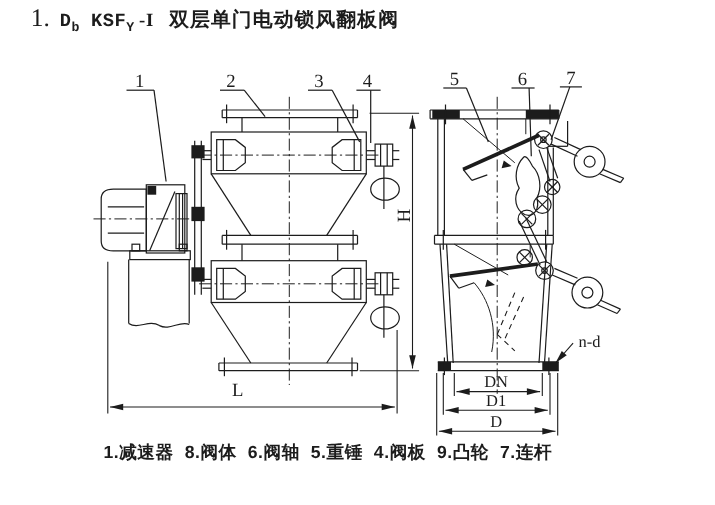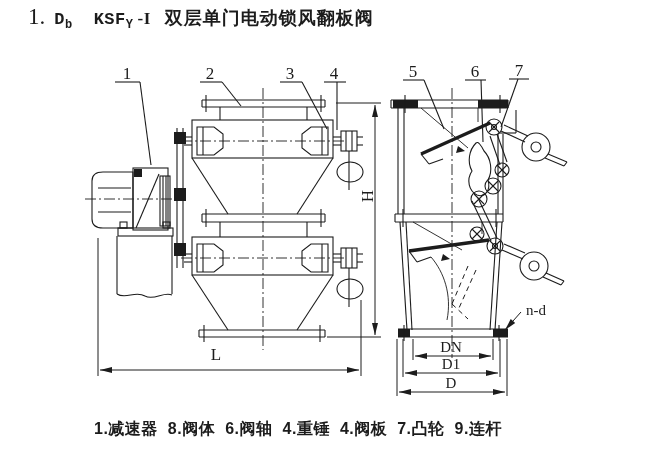--- a/index.html
+++ b/index.html
@@ -2,24 +2,24 @@
 <html><head>
 <meta charset="utf-8">
 <style>
   html,body{margin:0;padding:0;background:#fff;}
   #stage{position:relative;width:650px;height:459px;background:#fff;overflow:hidden;
          font-family:"Liberation Sans",sans-serif;color:#1c1c1c;}
   #title-bar{position:absolute;left:28px;top:4px;display:flex;align-items:baseline;white-space:nowrap;}
   .fig-index{font-family:"Liberation Serif",serif;font-size:23px;margin-right:9px;}
   .model-code{font-family:"Liberation Mono",monospace;font-size:17px;font-weight:bold;letter-spacing:0.5px;}
   .model-sub{font-size:12px;position:relative;top:4px;}
-  .model-mid{margin-left:21px;}
+  .model-mid{margin-left:10px;}
   .model-suffix{margin-left:4px;font-family:"Liberation Serif",serif;font-weight:bold;}
   .title-cn{font-size:18px;font-weight:bold;margin-left:14px;letter-spacing:1px;}
-  #caption-bar{position:absolute;left:94px;top:419px;display:flex;gap:10px;white-space:nowrap;
+  #caption-bar{position:absolute;left:94px;top:401px;display:flex;gap:10px;white-space:nowrap;
                font-size:16px;font-weight:bold;letter-spacing:0.5px;}
   svg{position:absolute;left:0;top:0;}
   .ln{stroke:#1c1c1c;stroke-width:1.1;fill:none;}
   .thin{stroke:#1c1c1c;stroke-width:0.9;fill:none;}
   .thick{stroke:#1c1c1c;stroke-width:3.4;fill:none;}
   .fillb{fill:#1c1c1c;stroke:none;}
   .cl{stroke:#1c1c1c;stroke-width:0.9;fill:none;stroke-dasharray:11 3 2 3;}
   .dsh{stroke:#1c1c1c;stroke-width:1;fill:none;stroke-dasharray:5 4;}
   .dim{stroke:#1c1c1c;stroke-width:1;fill:none;}
   text{font-family:"Liberation Serif",serif;font-size:17px;fill:#1c1c1c;}
@@ -371,19 +371,19 @@
   <div id="title-bar">
     <span class="fig-index">1.</span>
     <span class="model-code"><span>D</span><span class="model-sub">b</span><span class="model-mid">KSF</span><span class="model-sub">Y</span><span class="model-suffix">-I</span></span>
     <span class="title-cn">双层单门电动锁风翻板阀</span>
   </div>
 
   <div id="caption-bar">
     <span>1.减速器</span>
     <span>8.阀体</span>
     <span>6.阀轴</span>
-    <span>4.重锤</span>
+    <span>5.重锤</span>
     <span>4.阀板</span>
-    <span>7.凸轮</span>
-    <span>9.连杆</span>
+    <span>9.凸轮</span>
+    <span>7.连杆</span>
   </div>
 
 </div>
 
 </body></html>

